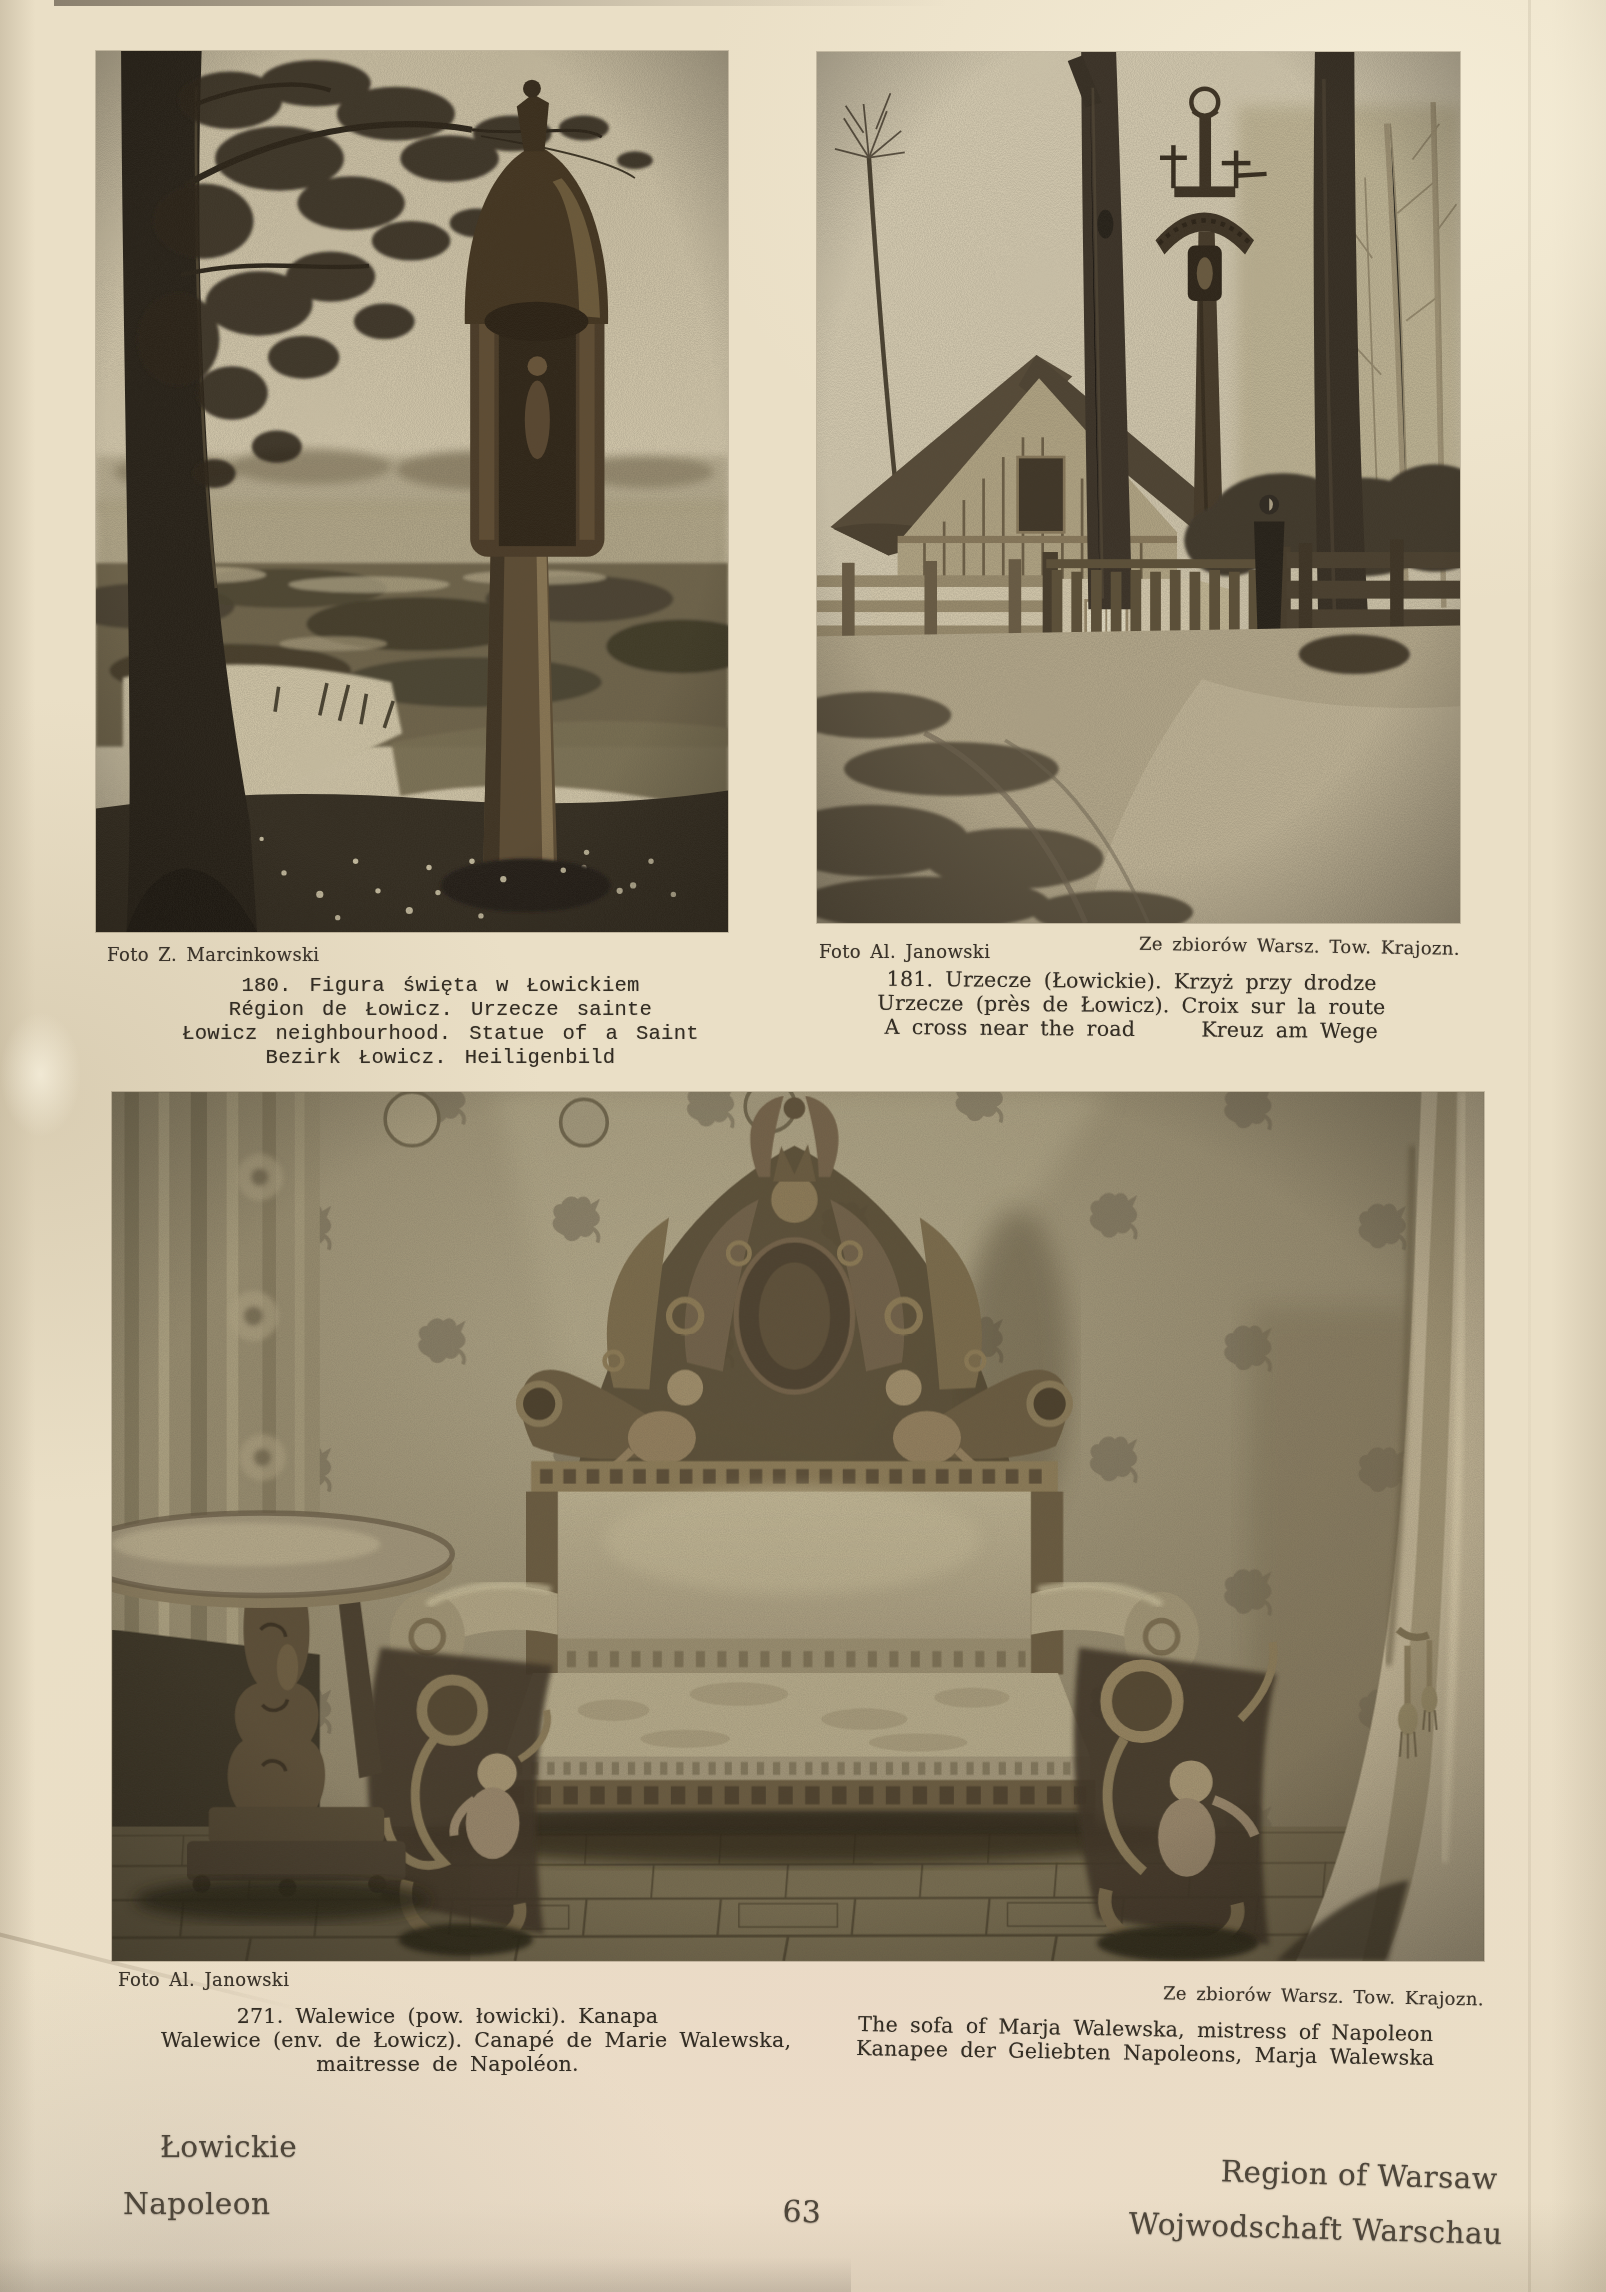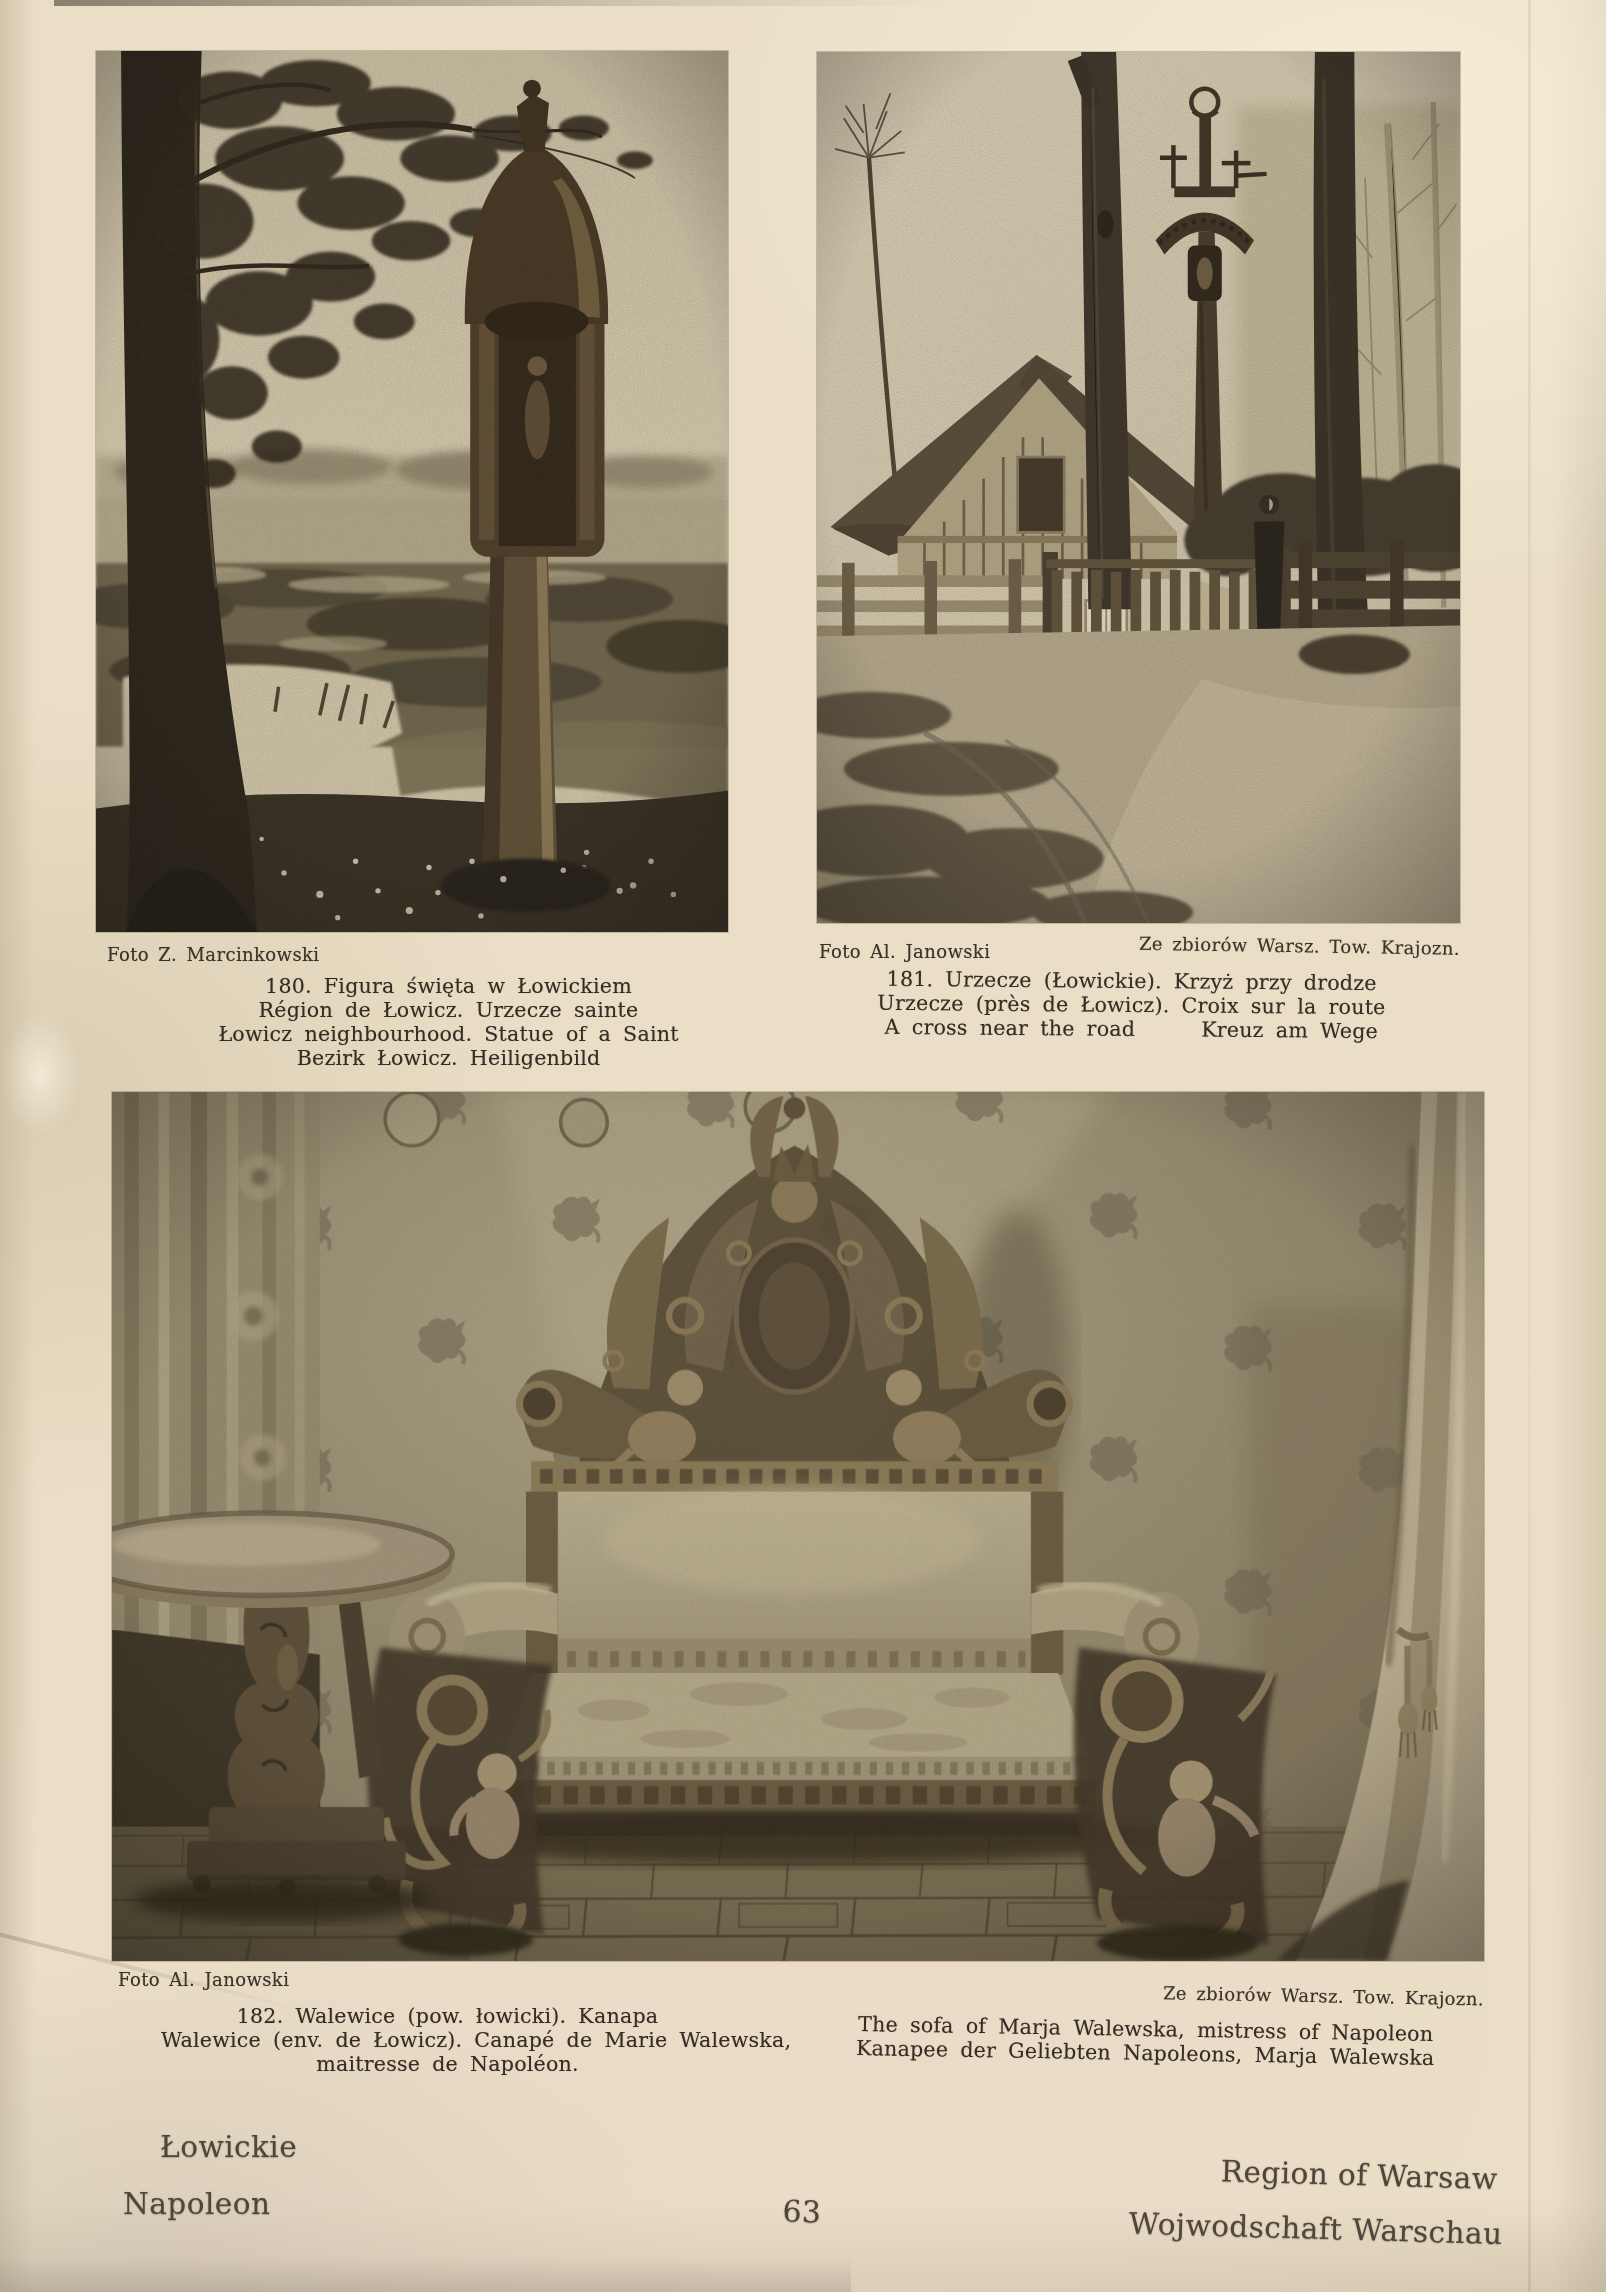--- a/index.html
+++ b/index.html
@@ -644,21 +644,21 @@
       <ellipse cx="168" cy="516" rx="212" ry="46" fill="none" stroke="#645741" stroke-width="6" opacity=".7"></ellipse>
       <ellipse cx="150" cy="505" rx="150" ry="24" fill="#bfb393" opacity=".7" filter="url(#p3b3)"></ellipse>
     </g>
     <rect width="1532" height="970" fill="url(#p3vg)"></rect>
     <rect width="1532" height="970" filter="url(#p3grain)" opacity=".4"></rect>
   </svg>
   </div>
 
   <div class="credit" style="left:107px;top:944px;text-align:center;">Foto Z. Marcinkowski</div>
 
-  <div class="caption" style="left:162px;top:974px;width:573px;">
+  <div class="caption" style="left:154px;top:974px;width:573px;font-family:Liberation Mono, monospace;">
     <div>180. Figura święta w Łowickiem</div>
     <div>Région de Łowicz. Urzecze sainte</div>
     <div>Łowicz neighbourhood. Statue of a Saint</div>
     <div>Bezirk Łowicz. Heiligenbild</div>
   </div>
 
   <div class="credit" style="left:819px;top:941px;">Foto Al. Janowski</div>
   <div class="credit" style="left:1102px;top:935px;width:358px;text-align:right;transform:rotate(0.9deg);">Ze zbiorów Warsz. Tow. Krajozn.</div>
 
   <div class="caption" style="left:845px;top:969px;width:573px;transform:rotate(0.5deg);">
@@ -667,21 +667,21 @@
     <div class="cap-split">
       <span>A cross near the road</span>
       <span>Kreuz am Wege</span>
     </div>
   </div>
 
   <div class="credit" style="left:118px;top:1969px;">Foto Al. Janowski</div>
   <div class="credit" style="left:1126px;top:1985px;width:358px;text-align:right;transform:rotate(1.1deg);">Ze zbiorów Warsz. Tow. Krajozn.</div>
 
   <div class="caption" style="left:161px;top:2004px;width:573px;">
-    <div>182. Walewice (pow. łowicki). Kanapa</div>
+    <div>271. Walewice (pow. łowicki). Kanapa</div>
     <div>Walewice (env. de Łowicz). Canapé de Marie Walewska,</div>
     <div>maitresse de Napoléon.</div>
   </div>
 
   <div class="caption" style="left:850px;top:2017px;width:591px;transform:rotate(1.0deg);">
     <div>The sofa of Marja Walewska, mistress of Napoleon</div>
     <div>Kanapee der Geliebten Napoleons, Marja Walewska</div>
   </div>
 
   <div class="footer-text" style="left:119px;top:2130px;margin-left:41px;">Łowickie</div>

